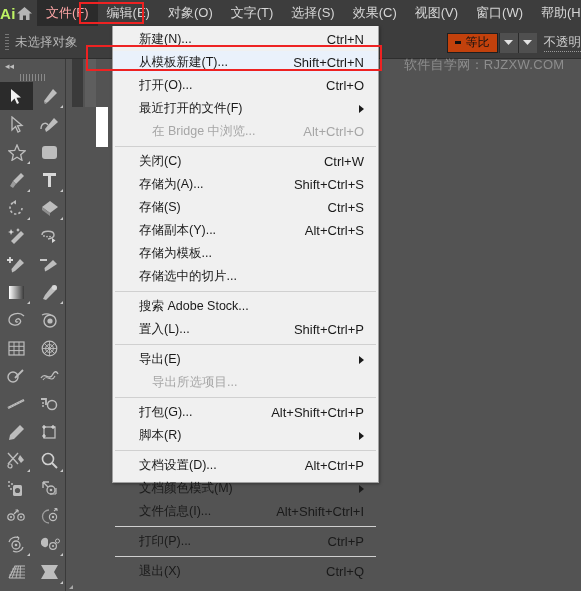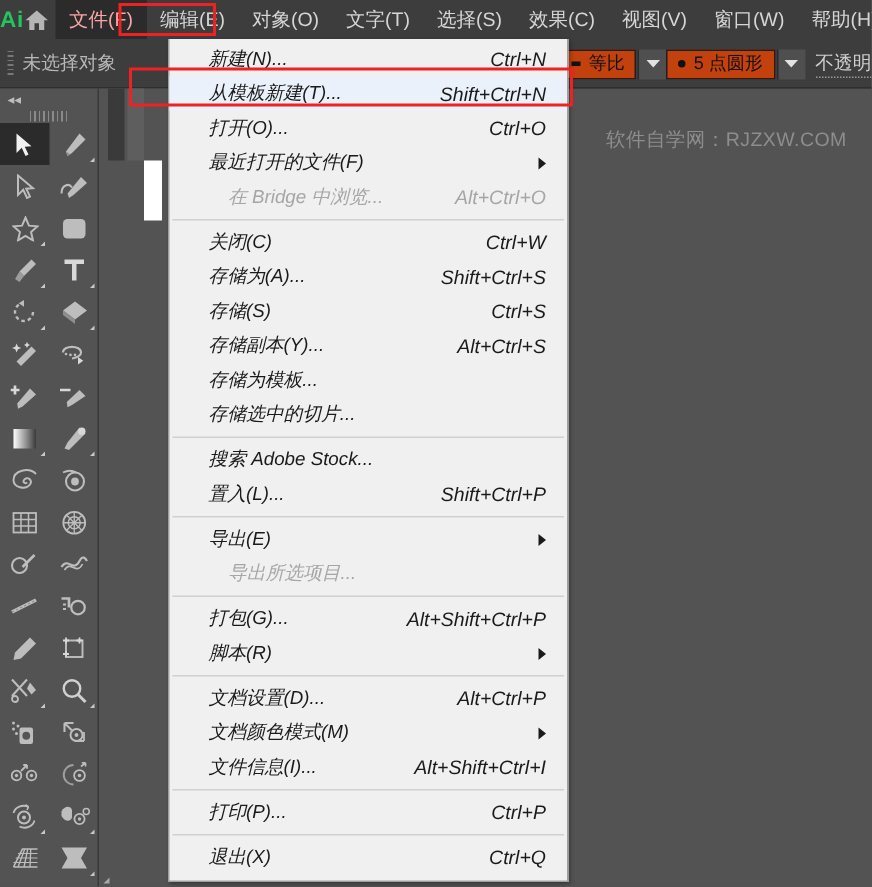--- a/index.html
+++ b/index.html
@@ -12,21 +12,21 @@
   }
   #app { position: relative; width: 581px; height: 591px; background: #535353; }
 
   
   .menubar {
     position: absolute; left: 0; top: 0; width: 581px; height: 26px;
     background: #3d3d3d; display: flex; align-items: center;
   }
   .ai-logo {
     width: 38px; height: 26px; display: flex; align-items: center; justify-content: center;
-    color: #22c55e; font-size: 15px; font-weight: bold; letter-spacing: 0.5px;
+    color: #bef264; font-size: 15px; font-weight: bold; letter-spacing: 0.5px;
   }
   .home-icon {
     width: 30px; height: 26px; display: flex; align-items: center; justify-content: center;
   }
   .mb-sep {
     width: 1px; height: 18px; background: #595959; margin: 0 3px 0 1px;
   }
   .menu-items { display: flex; align-items: center; height: 26px; }
   .menu-item {
     height: 26px; padding: 0 9px; display: flex; align-items: center;
@@ -68,21 +68,21 @@
     width: 19px; height: 20px; background: #4f4f4f; border-left: 1px solid #2a2a2a;
     display: flex; align-items: center; justify-content: center;
   }
   .opacity-label {
     color: #cfcfcf; font-size: 12.5px; margin-left: 7px;
     border-bottom: 1px dotted #9a9a9a; white-space: nowrap;
   }
 
   
   .watermark {
-    position: absolute; left: 404px; top: 84px;
+    position: absolute; left: 404px; top: 56px;
     color: #8d8d8d; font-size: 13px; letter-spacing: 0.3px; white-space: nowrap;
   }
 
   
   .toolpanel {
     position: absolute; left: 0; top: 59px; width: 66px; height: 532px;
     background: #535353; border-right: 1px solid #3a3a3a;
   }
   .tp-header { height: 14px; position: relative; }
   .tp-collapse {
@@ -100,25 +100,24 @@
   }
   .tcell.sel { background: #2b2b2b; }
   .tcell .corner {
     position: absolute; right: 3px; bottom: 2px;
     width: 0; height: 0; border-left: 3px solid transparent; border-bottom: 3px solid #c9c9c9;
   }
   .tcell svg { display: block; }
 
   
   .dropdown {
-    position: absolute; left: 112px; top: 26px; width: 267px; height: 562px;
+    position: absolute; left: 112px; top: 26px; width: 267px; height: 457px;
     background: #f0f0f0; border: 1px solid #a0a0a0; border-top: none;
     box-shadow: 1px 1px 3px rgba(0,0,0,0.35);
     padding: 2px 0 2px 0;
-    font-style: italic;
   }
   .dd-rows { position: relative; }
   .drow {
     position: relative; height: 23px; display: flex; align-items: center;
     padding-left: 26px; padding-right: 12px; font-size: 12.5px; color: #1a1a1a;
     white-space: nowrap;
   }
   .drow.disabled { color: #a6a6a6; padding-left: 39px; }
   .drow.hl { background: #eaf1fb; }
   .drow .lbl { flex: 0 0 auto; }
@@ -194,26 +193,20 @@
           <span class="sq"></span>
           <span>等比</span>
         </div>
       </div>
       <div class="caret">
         <svg width="9" height="6" viewBox="0 0 9 6">
             <path d="M0 0 L4.5 5 L9 0 Z" fill="#e2e2e2"></path>
           </svg>
       </div>
 
-      <div class="combo">
-        <div class="cv">
-          <span class="dot"></span>
-          <span>5 点圆形</span>
-        </div>
-      </div>
       <div class="caret">
         <svg width="9" height="6" viewBox="0 0 9 6">
             <path d="M0 0 L4.5 5 L9 0 Z" fill="#e2e2e2"></path>
           </svg>
       </div>
 
       <div class="opacity-label">不透明</div>
     </div>
   </div>
 

